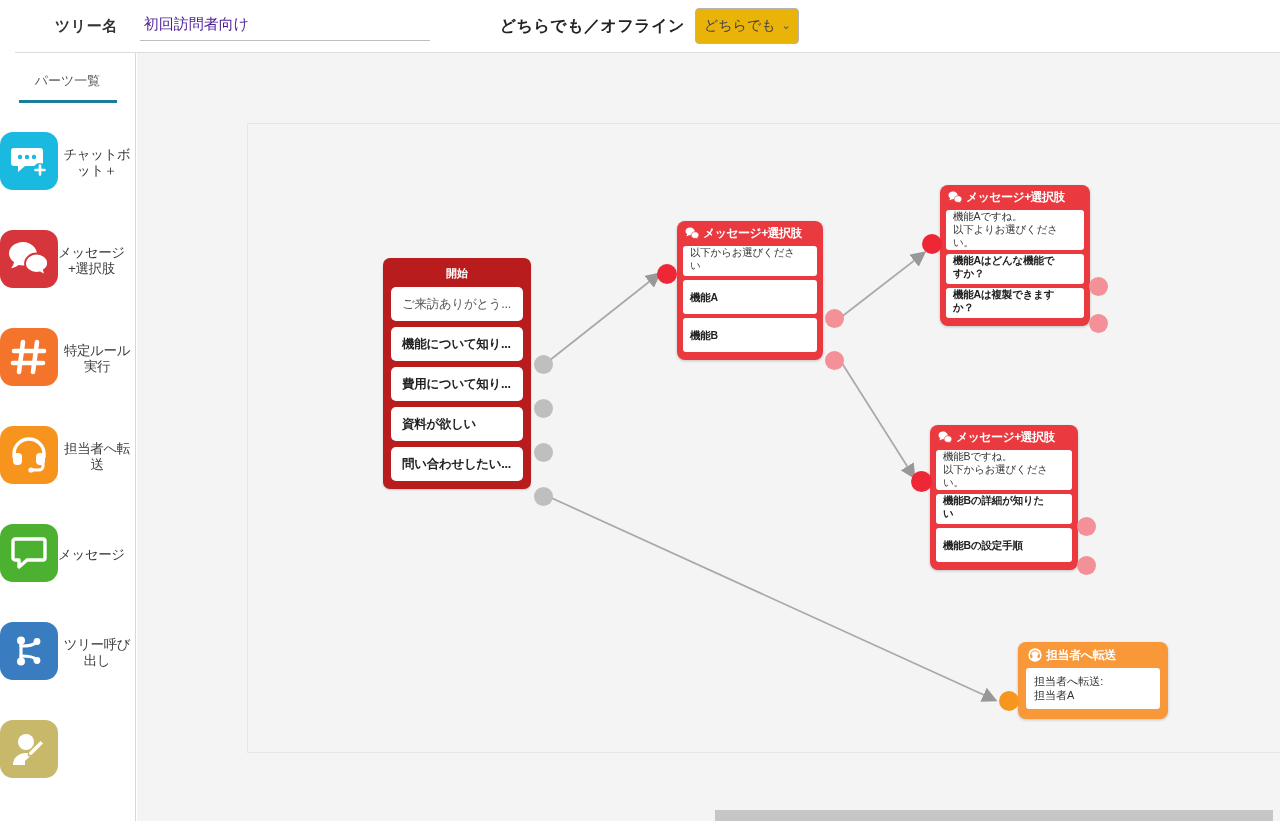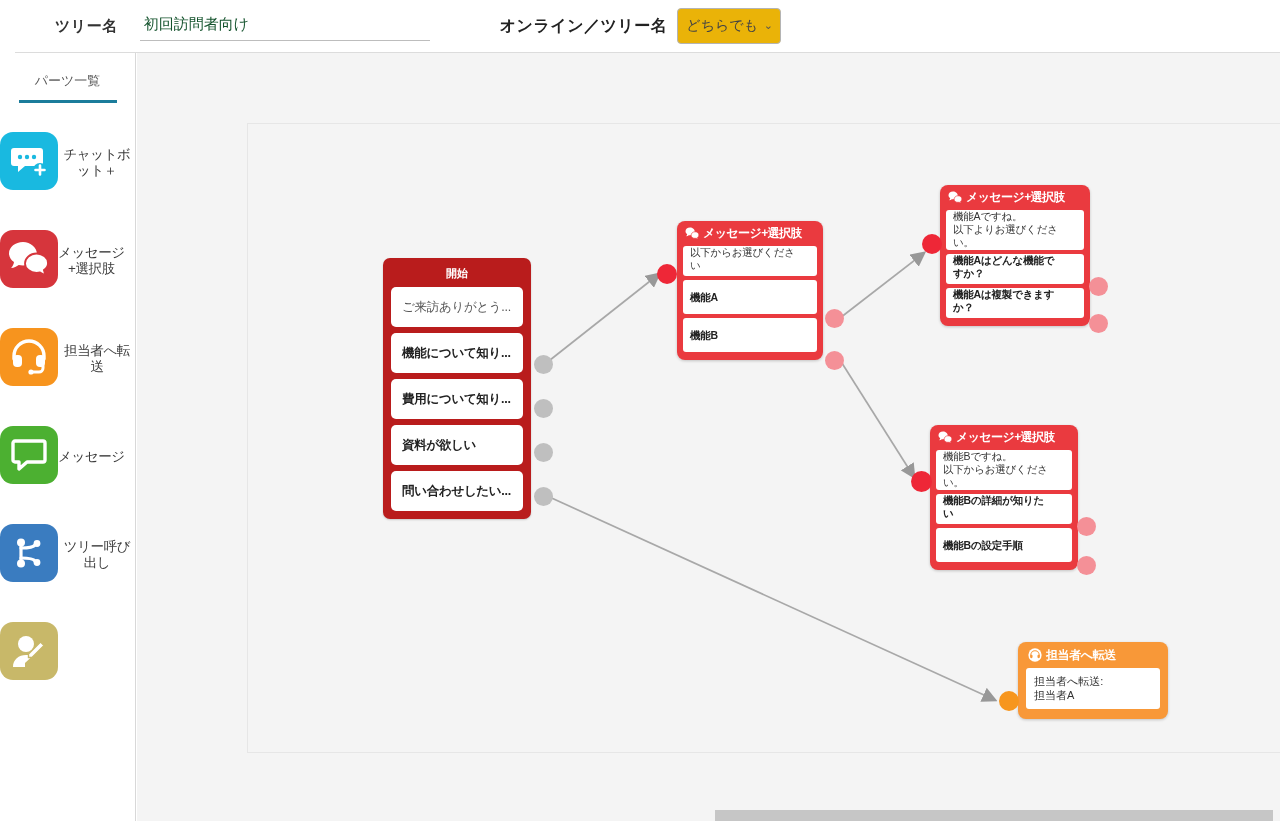--- a/index.html
+++ b/index.html
@@ -19,21 +19,21 @@
   }
   #tree-name-label {
     font-size: 15px; font-weight: bold; color: #333;
     margin-left: 40px; letter-spacing: .5px;
   }
   #tree-name-input {
     margin-left: 22px; width: 290px; height: 30px;
     border: none; border-bottom: 1px solid #bdbdbd;
     background: transparent;
     font-family: "Liberation Sans", sans-serif;
-    font-size: 15px; color: #14532d; outline: none;
+    font-size: 15px; color: #4c1d95; outline: none;
     padding: 0 4px 2px 4px;
   }
   #online-label {
     font-size: 16px; font-weight: bold; color: #222;
     margin-left: 70px; letter-spacing: .5px;
   }
   #online-select {
     margin-left: 10px; height: 36px;
     border: 1px solid #b4b4b4; border-radius: 4px;
     background: #eab308; color: #444;
@@ -116,21 +116,21 @@
     padding: 5px 8px 8px 8px;
     box-shadow: 0 1px 2px rgba(0,0,0,.18);
   }
   .node-start .start-title {
     text-align: center; color: #ffffff;
     font-size: 11px; font-weight: bold;
     padding: 3px 0 6px 0;
   }
   .node-start .slot {
     background: #ffffff; border-radius: 5px;
-    height: 40px; margin-bottom: 6px;
+    height: 34px; margin-bottom: 6px;
     display: flex; align-items: center;
     padding: 0 11px;
     font-size: 12.5px; color: #222; font-weight: bold;
     letter-spacing: -.3px; white-space: nowrap; overflow: hidden;
   }
   .node-start .slot.first { font-weight: normal; color: #555; }
   .node-start .slot:last-child { margin-bottom: 0; text-align: center; }
 
   
   .node-msg {
@@ -189,21 +189,21 @@
     position: absolute; left: 578px; top: 2px;
     width: 558px; height: 11px; background: #c6c6c6;
   }
 </style>
 </head>
 <body>
 
 <div id="topbar">
   <span id="tree-name-label">ツリー名</span>
   <input id="tree-name-input" type="text" value="初回訪問者向け" style="">
-  <span id="online-label">オンライン／ツリー名</span>
+  <span id="online-label">どちらでも／オフライン</span>
   <div id="online-select">
     <span>どちらでも</span>
     <span class="chev">⌄</span>
   </div>
 </div>
 
 <div id="sidebar">
 
   <div id="palette-tab">
     <span class="tab-text">パーツ一覧</span>
@@ -228,20 +228,33 @@
     <div class="palette-icon" style="background:#d6353c">
       <svg width="42" height="40" viewBox="0 0 42 40">
         <path d="M15 3C7.3 3 1 8.1 1 14.4c0 3.5 1.9 6.6 5 8.7-.3 2.4-1.4 4.4-2.9 5.9 2.9-.3 5.6-1.5 7.6-3.1 1.3.3 2.8.5 4.3.5 7.7 0 14-5.1 14-11.4S22.7 3 15 3z" fill="#fff"></path>
         <path d="M28.5 14.5c6.3 0 11.5 4.2 11.5 9.4 0 2.9-1.6 5.5-4.1 7.2.2 2 1.1 3.6 2.4 4.9-2.4-.3-4.6-1.2-6.3-2.6-1.1.3-2.3.4-3.5.4-6.3 0-11.5-4.2-11.5-9.4s5.2-9.9 11.5-9.9z" fill="#fff" stroke="#d6353c" stroke-width="1.8"></path>
       </svg>
     </div>
     <div class="palette-label">メッセージ
 +選択肢</div>
   </div>
 
+  <div class="palette-item">
+    <div class="palette-icon" style="background:#f4742b">
+      <svg width="38" height="38" viewBox="0 0 38 38">
+        <g stroke="#fff" stroke-width="4.6" stroke-linecap="round">
+          <path d="M13 4 L9 34"></path>
+          <path d="M27 4 L23 34"></path>
+          <path d="M4 13 L34 13"></path>
+          <path d="M3 25 L33 25"></path>
+        </g>
+      </svg>
+    </div>
+    <div class="palette-label">特定ルール実行</div>
+  </div>
 
   <div class="palette-item">
     <div class="palette-icon" style="background:#f7941e">
       <svg width="40" height="40" viewBox="0 0 40 40">
         <path d="M5 22v-3a15 15 0 0 1 30 0v3" fill="none" stroke="#fff" stroke-width="3.4" stroke-linecap="round"></path>
         <rect x="4" y="18" width="9" height="12" rx="4" fill="#fff"></rect>
         <rect x="27" y="18" width="9" height="12" rx="4" fill="#fff"></rect>
         <path d="M34 29v2a4 4 0 0 1-4 4h-6" fill="none" stroke="#fff" stroke-width="3" stroke-linecap="round"></path>
         <circle cx="22" cy="35" r="2.6" fill="#fff"></circle>
       </svg>

